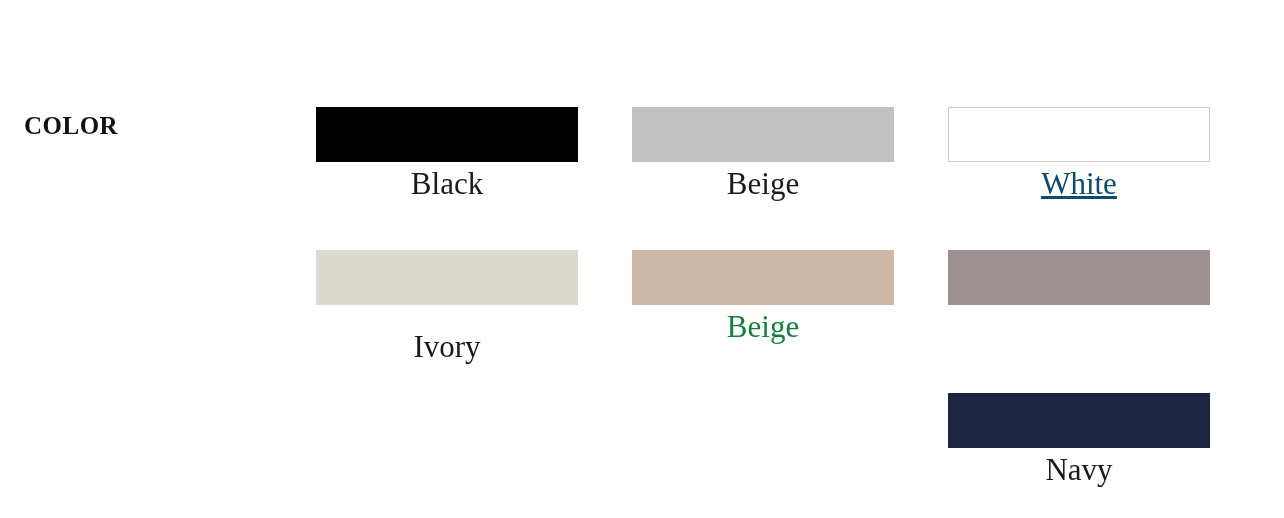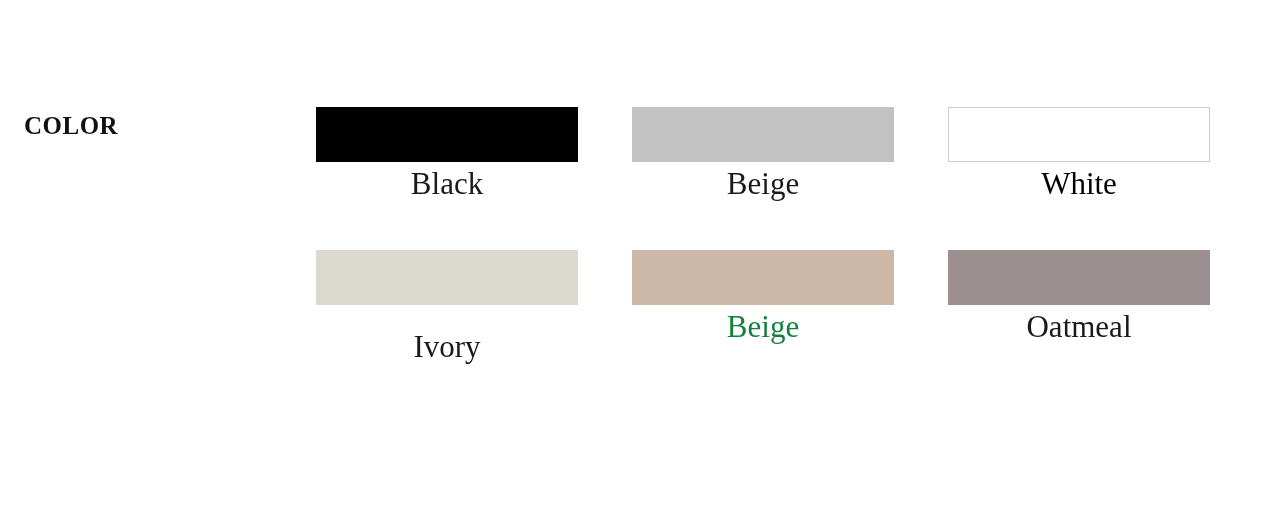--- a/index.html
+++ b/index.html
@@ -89,36 +89,39 @@
       <div class="swatch-cell col-0">
         <div class="swatch-chip" style="background-color: rgb(0, 0, 0); border: none;"></div>
         <div class="swatch-caption" style="color: rgb(26, 26, 26);">Black</div>
       </div>
       <div class="swatch-cell col-1">
         <div class="swatch-chip" style="background-color: rgb(194, 194, 194); border: none;"></div>
         <div class="swatch-caption" style="color: rgb(26, 26, 26);">Beige</div>
       </div>
       <div class="swatch-cell col-2">
         <div class="swatch-chip" style="background-color: rgb(255, 255, 255); border: 1px solid rgb(204, 204, 204);"></div>
-        <div class="swatch-caption" style="color: #000000;">White</div>
+        <div class="swatch-caption" style="color: #0c4a6e; text-decoration: underline;">White</div>
       </div>
     </div>
 
     <div class="swatch-row">
       <div class="swatch-cell col-0">
         <div class="swatch-chip" style="background-color: rgb(220, 217, 208); border: none;"></div>
         <div class="swatch-caption" style="color: rgb(26, 26, 26); margin-top: 24px;">Ivory</div>
       </div>
       <div class="swatch-cell col-1">
         <div class="swatch-chip" style="background-color: rgb(205, 184, 168); border: none;"></div>
         <div class="swatch-caption" style="color: #15803d; font-family: Liberation Serif, serif;">Beige</div>
       </div>
       <div class="swatch-cell col-2">
         <div class="swatch-chip" style="background-color: rgb(157, 144, 144); border: none;"></div>
-        <div class="swatch-caption" style="color: rgb(26, 26, 26);">Oatmeal</div>
       </div>
     </div>
 
     <div class="swatch-row">
+      <div class="swatch-cell col-2">
+        <div class="swatch-chip" style="background-color: rgb(30, 36, 65); border: none;"></div>
+        <div class="swatch-caption" style="color: rgb(26, 26, 26);">Navy</div>
+      </div>
     </div>
 
   </div>
 </div>
 
 </body></html>

